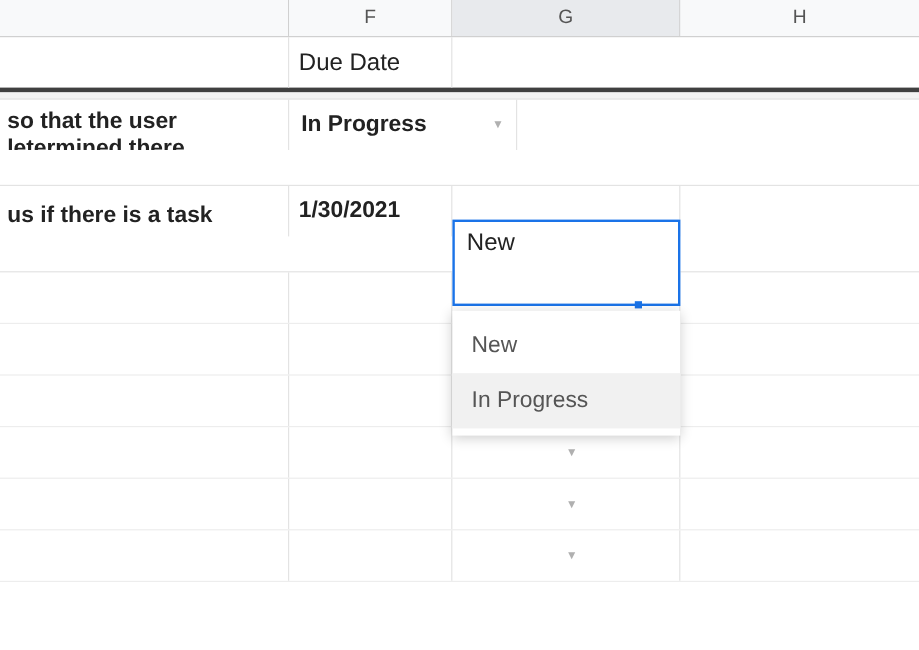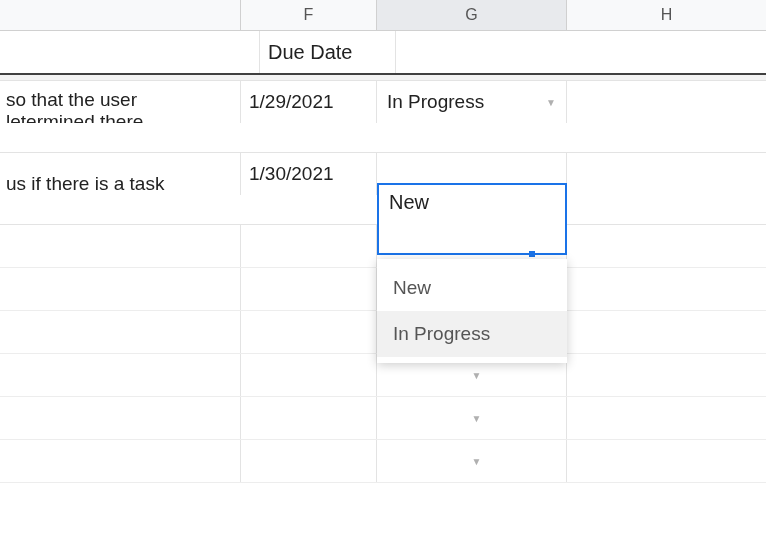--- a/index.html
+++ b/index.html
@@ -41,21 +41,21 @@
       align-items: center;
       padding: 0 8px;
       border-right: 1px solid #e3e3e3;
       position: relative;
       overflow: hidden;
       white-space: nowrap;
     }
     .cell:last-child { border-right: none; }
     .header-data-row { font-size: 20px; }
     .tall { height: 72px; }
-    .body-row { font-size: 19px; }
+    .body-row { font-size: 19px; font-weight: bold; }
     .trunc-left {
       justify-content: flex-start;
       padding-left: 6px;
     }
     .status-cell {
       justify-content: space-between;
       padding-left: 10px;
       padding-right: 10px;
     }
     .dropdown-arrow {
@@ -118,45 +118,44 @@
 
 <div class="grid">
 
   <div class="col-headers">
     <div class="col-header w-e"></div>
     <div class="col-header w-f">F</div>
     <div class="col-header w-g active">G</div>
     <div class="col-header w-h">H</div>
   </div>
 
-  <div class="data-row header-data-row" style="border-bottom:2px solid #404040;padding-left:19px;">
+  <div class="data-row header-data-row" style="border-bottom:4px solid #404040;">
     <div class="cell w-e"></div>
     <div class="cell w-f">Due Date</div>
     <div class="cell w-h"></div>
   </div>
 
   <div style="height:6px;background:#f3f3f3;border-bottom:1px solid #e3e3e3;"></div>
 
   <div class="data-row body-row tall">
     <div class="cell w-e trunc-left" style="white-space:normal;line-height:22px;align-items:flex-start;padding-top:8px;">
       <span>
         <span>so that the user</span><br>
         <span>letermined there</span>
       </span>
     </div>
-    <div class="cell w-f">1/29/2021</div>
     <div class="cell w-g status-cell">
       <span>In Progress</span>
       <span class="dropdown-arrow">▼</span>
     </div>
     <div class="cell w-h"></div>
   </div>
 
   <div class="data-row body-row tall">
-    <div class="cell w-e trunc-left" style="align-items:flex-end;padding-top:8px;">
+    <div class="cell w-e trunc-left" style="align-items:center;padding-top:8px;">
       <span>us if there is a task</span>
     </div>
     <div class="cell w-f">1/30/2021</div>
     <div class="cell w-g"></div>
     <div class="cell w-h"></div>
   </div>
 
   <div class="below-rows">
     <div class="data-row body-row">
       <div class="cell w-e"></div>

